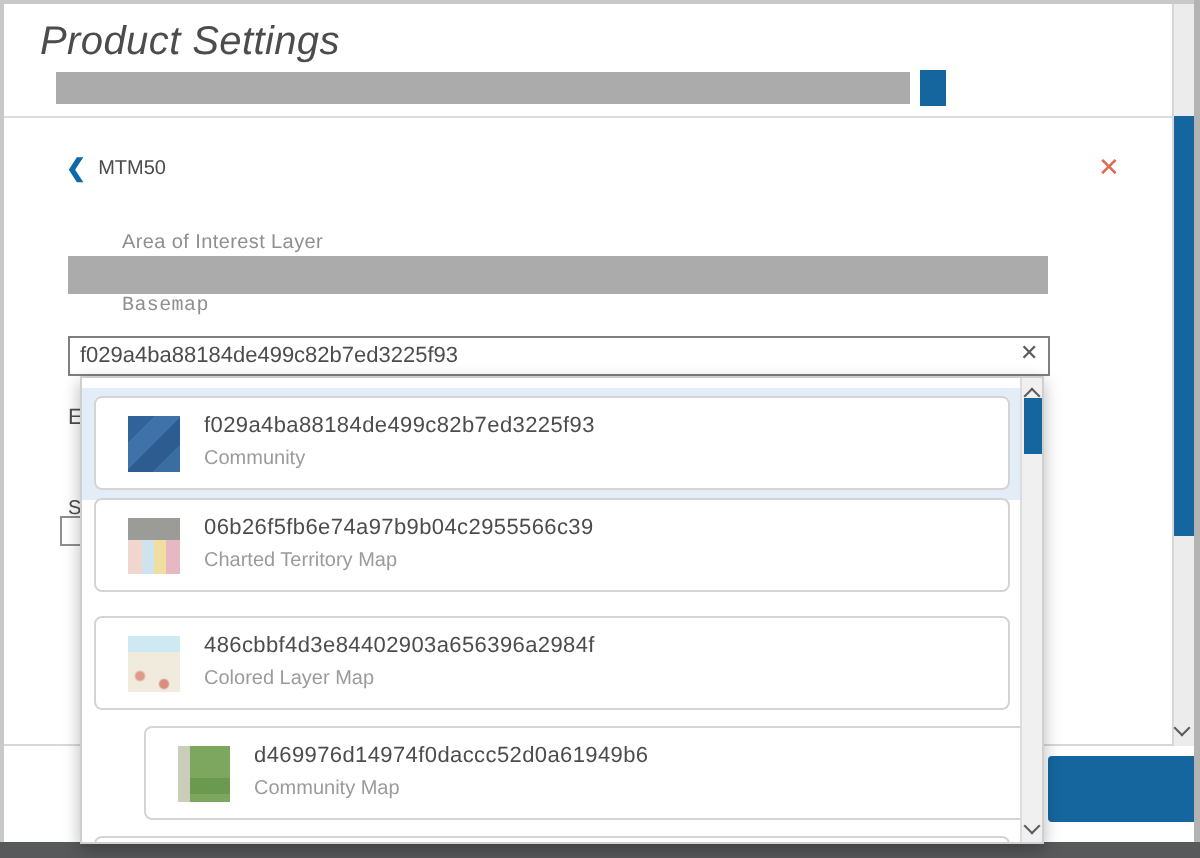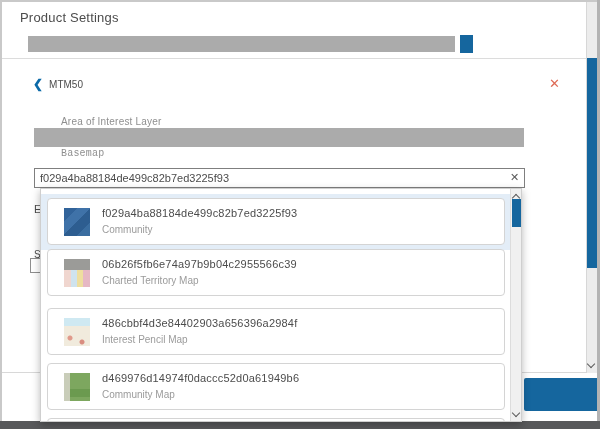--- a/index.html
+++ b/index.html
@@ -4,21 +4,21 @@
 <style>
   html,body{margin:0;padding:0;background:#f4f4f4;}
   *{box-sizing:border-box;font-family:"Liberation Sans",sans-serif;}
   .stage{position:relative;width:600px;height:429px;background:#fff;overflow:hidden;}
   
   .frame-top{position:absolute;left:0;top:0;width:600px;height:2px;background:#c9c9c9;}
   .frame-left{position:absolute;left:0;top:0;width:2px;height:429px;background:#c9c9c9;}
   .frame-right{position:absolute;left:597px;top:0;width:3px;height:429px;background:#b3b3b3;}
   .frame-bottom{position:absolute;left:0;top:421px;width:600px;height:8px;background:#58595b;}
 
-  .page-title{position:absolute;left:20px;top:10px;font-size:13px;color:#4c4c4c;letter-spacing:.2px;}
+  .page-title{position:absolute;left:20px;top:10px;font-size:20px;color:#4c4c4c;letter-spacing:.2px;font-style:italic;}
   .redact-bar-top{position:absolute;left:28px;top:36px;width:427px;height:16px;background:#ababab;}
   .blue-chip{position:absolute;left:460px;top:35px;width:13px;height:18px;background:#15669e;}
   .header-divider{position:absolute;left:2px;top:58px;width:584px;height:1px;background:#dcdcdc;}
 
   .back-row{position:absolute;left:33px;top:76px;height:16px;display:flex;align-items:center;cursor:pointer;}
   .back-ico{color:#0c6aa8;font-size:12px;font-weight:bold;margin-right:6px;line-height:1;}
   .back-label{font-size:10px;color:#4c4c4c;}
   .close-x{position:absolute;left:549px;top:77px;font-size:13px;color:#de6a55;cursor:pointer;line-height:1;}
 
   .field-label{position:absolute;font-size:10px;color:#8f8f8f;letter-spacing:.2px;margin-left:27px;}
@@ -48,21 +48,21 @@
   .main-sb-down{position:absolute;left:588px;top:362px;}
 
   
   .dropdown{position:absolute;left:40px;top:188px;width:482px;height:234px;background:#fff;
             border:1px solid #cfcfcf;box-shadow:0 3px 8px rgba(0,0,0,.28);overflow:hidden;z-index:5;}
   .dd-highlight{position:absolute;left:0;top:5px;width:469px;height:56px;background:#e3edf7;}
   .dd-card{position:absolute;left:6px;width:458px;height:47px;background:#fff;border:1px solid #d4d4d4;border-radius:4px;cursor:pointer;}
   .dd-card .thumb{position:absolute;left:16px;top:9px;width:26px;height:28px;}
   .dd-card .tt{position:absolute;left:54px;top:8px;font-size:11px;color:#4c4c4c;letter-spacing:.2px;}
   .dd-card .ts{position:absolute;left:54px;top:25px;font-size:10px;color:#9b9b9b;}
-  .card-0{top:9px;}  .card-1{top:60px;}  .card-2{top:119px;padding-left:33px;}  .card-3{top:174px;}  .card-4{top:229px;}
+  .card-0{top:9px;}  .card-1{top:60px;}  .card-2{top:119px;padding-left:33px;}  .card-3{top:174px;margin-left:25px;}  .card-4{top:229px;}
 
   .thumb-blueprint{background:
       linear-gradient(135deg,#31639a 25%,#3f72a8 25% 50%,#2d5d90 50% 75%,#3a6da0 75%);}
   .thumb-charted{background:
       linear-gradient(180deg,#9b9b98 0 11px,rgba(0,0,0,0) 11px),
       linear-gradient(90deg,#f0d6cf 0 7px,#cfe3ee 7px 13px,#eede9f 13px 19px,#e6b8c4 19px);}
   .thumb-pencil{background:
       linear-gradient(180deg,#cfe9f2 0 8px,rgba(0,0,0,0) 8px),
       radial-gradient(circle at 6px 20px,#e09a8b 2px,rgba(0,0,0,0) 3px),
       radial-gradient(circle at 18px 24px,#d98d80 2px,rgba(0,0,0,0) 3px),
@@ -123,21 +123,21 @@
 
     <div class="dd-card card-1">
       <span class="thumb thumb-charted"></span>
       <span class="tt">06b26f5fb6e74a97b9b04c2955566c39</span>
       <span class="ts">Charted Territory Map</span>
     </div>
 
     <div class="dd-card card-2">
       <span class="thumb thumb-pencil"></span>
       <span class="tt">486cbbf4d3e84402903a656396a2984f</span>
-      <span class="ts">Interest Pencil Map</span>
+      <span class="ts">Colored Layer Map</span>
     </div>
 
     <div class="dd-card card-3">
       <span class="thumb thumb-community"></span>
       <span class="tt">d469976d14974f0daccc52d0a61949b6</span>
       <span class="ts">Community Map</span>
     </div>
 
     <div class="dd-card card-4"></div>
 

